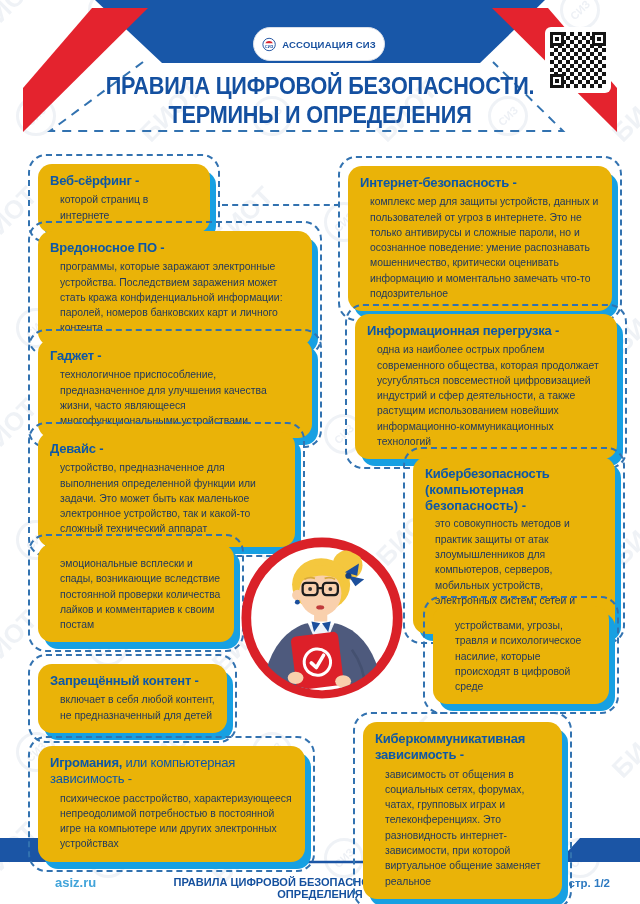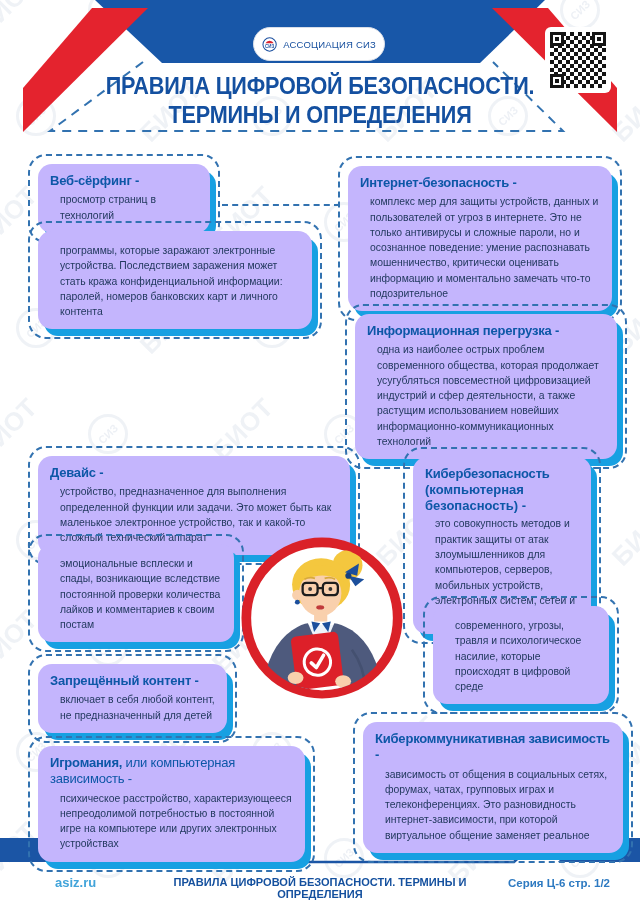--- a/index.html
+++ b/index.html
@@ -10,35 +10,35 @@
   .wm{position:absolute;font-weight:bold;font-size:26px;color:rgba(30,70,130,0.07);
       transform:rotate(-45deg);white-space:nowrap;}
   .wm-logo{position:absolute;width:34px;height:34px;border:3px solid rgba(30,70,130,0.07);
       border-radius:50%;transform:rotate(-45deg);display:flex;align-items:center;justify-content:center;
       font-weight:bold;font-size:11px;color:rgba(30,70,130,0.08);}
   .deco{position:absolute;left:0;top:0;z-index:1;pointer-events:none;}
   
   .logo-pill{position:absolute;left:253px;top:27px;width:132px;height:34px;background:#fff;
       border:1px solid #d8dee8;border-radius:18px;display:flex;align-items:center;gap:6px;
       padding:0 8px;box-sizing:border-box;z-index:3;}
-  .logo-pill .txt{font-size:9.5px;font-weight:normal;color:#164f9e;letter-spacing:.2px;white-space:nowrap;}
+  .logo-pill .txt{font-size:9.5px;font-weight:bold;color:#164f9e;letter-spacing:.2px;white-space:nowrap;}
   
   .main-title{position:absolute;left:0;top:72px;width:640px;text-align:center;z-index:2;
       color:#1450a0;font-weight:bold;line-height:1.25;}
   .main-title span{display:block;font-size:23px;transform:scaleX(.94);letter-spacing:-.2px;}
   
   .qr{position:absolute;left:545px;top:27px;width:66px;height:66px;background:#fff;border-radius:6px;
       z-index:3;padding:5px;box-sizing:border-box;}
   .qr-inner{position:relative;width:100%;height:100%;
       background:repeating-conic-gradient(#151515 0 25%,#ffffff 0 50%) 0 0/8px 8px;}
   .finder{position:absolute;width:14px;height:14px;border:3px solid #151515;background:#fff;box-sizing:border-box;}
   .finder::after{content:"";position:absolute;left:2px;top:2px;width:4px;height:4px;background:#151515;}
   .f1{left:0;top:0}.f2{right:0;top:0}.f3{left:0;bottom:0}
   
-  .card{position:absolute;background:#c4b5fd;border-radius:14px;box-shadow:6px 7px 0 #17a0e2;
+  .card{position:absolute;background:#eab308;border-radius:14px;box-shadow:6px 7px 0 #17a0e2;
       padding:9px 12px 10px 12px;box-sizing:border-box;z-index:4;}
   .card::before{content:"";position:absolute;inset:-10px;border:2px dashed #3272b0;border-radius:18px;z-index:-1;}
   .card h3{margin:0;font-size:13px;color:#0d57a7;letter-spacing:-.2px;line-height:1.25;}
   .card h3 .rest{font-weight:normal;}
   .card .t2{font-weight:bold;font-size:13px;color:#0d57a7;line-height:1.2;}
   .card .def{margin:3px 0 0 10px;font-size:10.4px;line-height:1.47;color:#22395e;}
   .connector{position:absolute;left:222px;top:204px;width:118px;border-top:2px dashed #3272b0;z-index:2;}
   
   .hero{position:absolute;left:234px;top:530px;width:176px;height:176px;z-index:5;}
   
@@ -142,26 +142,31 @@
 
   <div class="main-title">
     <span>ПРАВИЛА ЦИФРОВОЙ БЕЗОПАСНОСТИ.</span>
     <span>ТЕРМИНЫ И ОПРЕДЕЛЕНИЯ</span>
   </div>
 
   <div class="connector"></div>
 
   <div class="card" style="left:38px;top:164px;width:172px;min-height:48px">
     <h3><b>Веб-сёрфинг -</b><span class="rest"></span></h3>
-    <p class="def">просмотр страниц в технологий</p>
+    <p class="def">которой страниц в интернете</p>
   </div>
   <div class="card" style="left:38px;top:231px;width:274px;min-height:86px">
+    <h3><b>Вредоносное ПО -</b><span class="rest"></span></h3>
     <p class="def">программы, которые заражают электронные устройства. Последствием заражения может стать кража конфиденциальной информации: паролей, номеров банковских карт и личного контента</p>
   </div>
-  <div class="card" style="left:38px;top:456px;width:312px;min-height:85px">
+  <div class="card" style="left:38px;top:339px;width:274px;min-height:76px">
+    <h3><b>Гаджет -</b><span class="rest"></span></h3>
+    <p class="def">технологичное приспособление, предназначенное для улучшения качества жизни, часто являющееся многофункциональными устройствами</p>
+  </div>
+  <div class="card" style="left:38px;top:432px;width:257px;min-height:85px">
     <h3><b>Девайс -</b><span class="rest"></span></h3>
     <p class="def">устройство, предназначенное для выполнения определенной функции или задачи. Это может быть как маленькое электронное устройство, так и какой-то сложный технический аппарат</p>
   </div>
   <div class="card" style="left:38px;top:544px;width:196px;min-height:91px">
     <p class="def">эмоциональные всплески и спады, возникающие вследствие постоянной проверки количества лайков и комментариев к своим постам</p>
   </div>
   <div class="card" style="left:38px;top:664px;width:189px;min-height:56px">
     <h3><b>Запрещённый контент -</b><span class="rest"></span></h3>
     <p class="def">включает в себя любой контент, не предназначенный для детей</p>
   </div>
@@ -171,29 +176,29 @@
   </div>
 
   <div class="card" style="left:348px;top:166px;width:264px;min-height:118px">
     <h3><b>Интернет-безопасность -</b><span class="rest"></span></h3>
     <p class="def">комплекс мер для защиты устройств, данных и пользователей от угроз в интернете. Это не только антивирусы и сложные пароли, но и осознанное поведение: умение распознавать мошенничество, критически оценивать информацию и моментально замечать что-то подозрительное</p>
   </div>
   <div class="card" style="left:355px;top:314px;width:262px;min-height:106px">
     <h3><b>Информационная перегрузка -</b><span class="rest"></span></h3>
     <p class="def">одна из наиболее острых проблем современного общества, которая продолжает усугубляться повсеместной цифровизацией индустрий и сфер деятельности, а также растущим использованием новейших информационно-коммуникационных технологий</p>
   </div>
-  <div class="card" style="left:413px;top:457px;width:178px;min-height:110px">
+  <div class="card" style="left:413px;top:457px;width:202px;min-height:110px">
     <h3><b>Кибербезопасность</b></h3>
     <div class="t2">(компьютерная безопасность) -</div>
     <p class="def">это совокупность методов и практик защиты от атак злоумышленников для компьютеров, серверов, мобильных устройств, электронных систем, сетей и данных</p>
   </div>
   <div class="card" style="left:433px;top:606px;width:176px;min-height:78px">
-    <p class="def">современного, угрозы, травля и психологическое насилие, которые происходят в цифровой среде</p>
-  </div>
-  <div class="card" style="left:363px;top:722px;width:260px;min-height:90px">
+    <p class="def">устройствами, угрозы, травля и психологическое насилие, которые происходят в цифровой среде</p>
+  </div>
+  <div class="card" style="left:363px;top:722px;width:199px;min-height:90px">
     <h3><b>Киберкоммуникативная зависимость -</b><span class="rest"></span></h3>
     <p class="def">зависимость от общения в социальных сетях, форумах, чатах, групповых играх и телеконференциях. Это разновидность интернет-зависимости, при которой виртуальное общение заменяет реальное</p>
   </div>
 
   <div class="hero">
     <svg width="176" height="176" viewBox="0 0 200 200">
       <defs>
           <clipPath id="cclip">
             <circle cx="100" cy="100" r="82"></circle>
           </clipPath>

